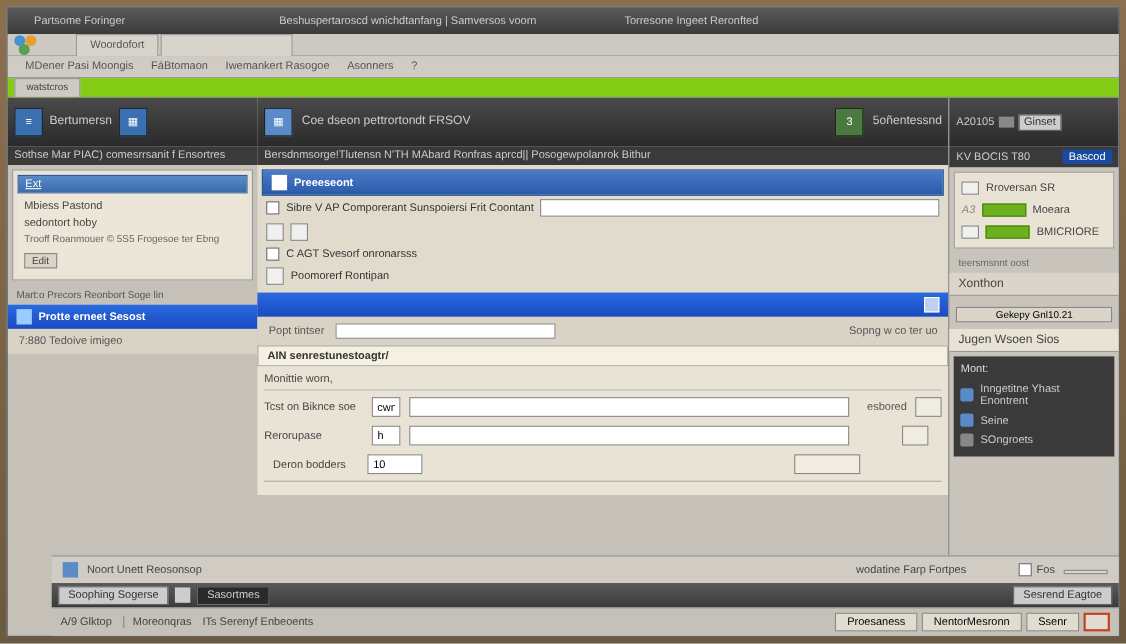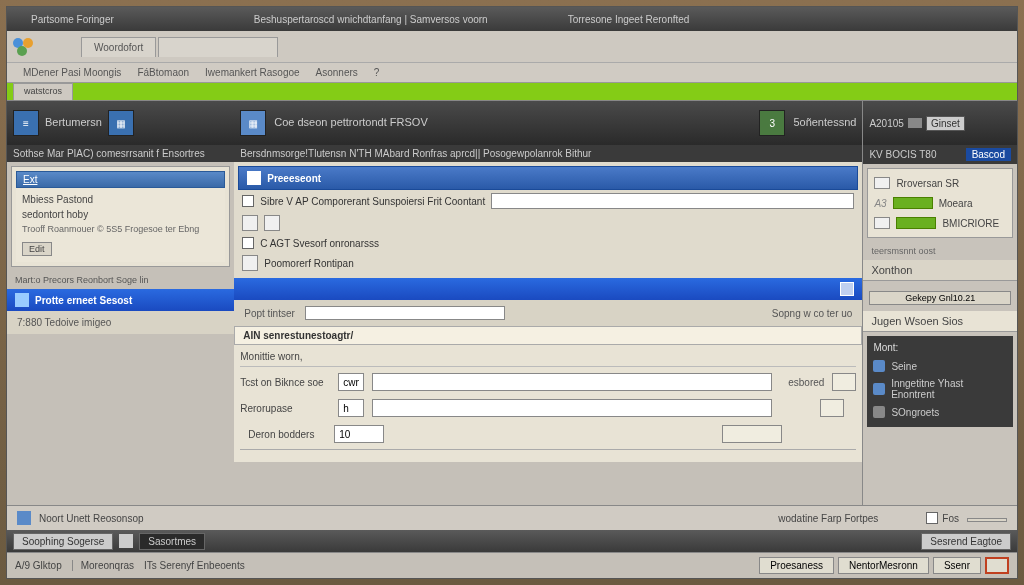--- a/index.html
+++ b/index.html
@@ -1,20 +1,20 @@
 <!DOCTYPE html>
 <html><head>
 <meta charset="utf-8">
 <style>
 * { box-sizing: border-box; margin: 0; padding: 0; font-family: Tahoma, Arial, sans-serif; font-size: 10px; }
 body { background: linear-gradient(180deg, #8b7050 0%, #6b5a40 100%); width: 1024px; height: 585px; overflow: hidden; }
 .window { position: absolute; top: 6px; left: 6px; right: 6px; bottom: 6px; background: #c5c0b8; border: 1px solid #555; display: flex; flex-direction: column; }
 .titlebar { height: 24px; background: linear-gradient(180deg, #5a5a5a, #3a3a3a); color: #ddd; display: flex; align-items: center; padding: 0 24px; gap: 20px; font-size: 10px; }
 .titlebar span { color: #ccc; }
-.menubar { height: 32px; background: #cec9c1; display: flex; align-items: center; padding: 0 4px; gap: 18px; border-bottom: 1px solid #aaa; }
+.menubar { height: 20px; background: #cec9c1; display: flex; align-items: center; padding: 0 4px; gap: 6px; border-bottom: 1px solid #aaa; }
 .logo { width: 22px; height: 22px; position: relative; }
 .logo::before { content: ""; position: absolute; width: 10px; height: 10px; background: #4a90d9; border-radius: 50%; top: 2px; left: 2px; }
 .logo::after { content: ""; position: absolute; width: 10px; height: 10px; background: #e8a030; border-radius: 50%; top: 2px; right: 0; box-shadow: -6px 8px 0 #5aa050; }
 .tab-strip { display: flex; gap: 2px; margin-left: 30px; }
 .tab-strip .tab { padding: 4px 12px; background: #d8d4cc; border: 1px solid #999; border-bottom: none; font-size: 10px; color: #555; }
 .secondary-menu { height: 20px; background: #d0cbc3; display: flex; align-items: center; gap: 16px; padding: 0 360px 0 16px; font-size: 10px; color: #555; border-bottom: 1px solid #999; }
 .secondary-menu span { white-space: nowrap; }
 .tabs-row { height: 18px; background: #84cc16; display: flex; padding-left: 6px; border-bottom: 1px solid #888; }
 .tabs-row .t { padding: 2px 10px; background: #cec9c1; border: 1px solid #999; border-bottom: none; font-size: 9px; color: #444; margin-right: 2px; }
 .main { flex: 1; display: flex; overflow: hidden; }
@@ -60,21 +60,21 @@
 .rband { background: #3a3a3a; color: #ccc; font-size: 9px; padding: 3px 6px; display: flex; gap: 6px; align-items: center; }
 .rpanel { background: #e8e3d5; margin: 4px; border: 1px solid #999; padding: 4px; }
 .rpanel .item { display: flex; align-items: center; gap: 6px; padding: 4px 2px; font-size: 10px; color: #444; }
 .rpanel .ico { width: 16px; height: 12px; border: 1px solid #888; background: #f0f0f0; }
 .green-bar { width: 40px; height: 12px; background: #6ab020; border: 1px solid #4a8000; }
 .rpanel-h { font-size: 11px; color: #444; padding: 4px 8px; background: #dad5c8; border-bottom: 1px solid #999; }
 .dark-panel { background: #3a3a3a; margin: 4px; padding: 6px; }
 .dark-panel .dh { color: #ddd; font-size: 10px; margin-bottom: 4px; }
 .dark-panel .di { display: flex; align-items: center; gap: 6px; color: #ccc; font-size: 10px; padding: 3px 0; }
 .dark-panel .ci { width: 12px; height: 12px; background: #5a8ac8; border-radius: 2px; }
-.bottom { border-top: 1px solid #888; }
+.bottom { border-top: 1px solid #888; margin-left: 40px; }
 .action-bar { height: 24px; background: #d0cbc3; display: flex; align-items: center; justify-content: space-between; padding: 0 10px; }
 .action-bar .left-act { display: flex; align-items: center; gap: 8px; font-size: 10px; color: #444; }
 .action-bar .right-act { display: flex; align-items: center; gap: 8px; font-size: 10px; color: #444; }
 .status-group { height: 22px; background: linear-gradient(180deg, #5a5a5a, #3a3a3a); display: flex; align-items: center; padding: 0 6px; gap: 6px; }
 .status-group .tab { background: #ccc; padding: 2px 8px; font-size: 10px; border: 1px solid #666; color: #333; }
 .status-group .dark-tab { background: #2a2a2a; color: #ccc; padding: 2px 8px; font-size: 10px; border: 1px solid #666; }
 .footer { height: 26px; background: #c5c0b8; display: flex; align-items: center; justify-content: space-between; padding: 0 8px; border-top: 1px solid #888; }
 .footer .fl { display: flex; gap: 10px; font-size: 10px; color: #444; }
 .footer .fr { display: flex; gap: 4px; }
 .footer .fbtn { background: #e0ddd0; border: 1px solid #888; padding: 2px 10px; font-size: 10px; }
@@ -242,25 +242,25 @@
           </div>
       </div>
       <div style="padding:4px 8px;font-size:9px;color:#666">teersmsnnt oost</div>
       <div class="rpanel-h">Xonthon</div>
       <div style="padding:6px"><span class="small-btn" style="width:100%;text-align:center">Gekepy Gnl10.21</span></div>
       <div class="rpanel-h" style="background:#e8e3d5">Jugen Wsoen Sios</div>
       <div class="dark-panel">
         <div class="dh">Mont:</div>
         <div class="di">
             <span class="ci"></span>
-            <span>Seine</span>
+            <span>Inngetitne Yhast Enontrent</span>
           </div>
         <div class="di">
             <span class="ci"></span>
-            <span>Inngetitne Yhast Enontrent</span>
+            <span>Seine</span>
           </div>
         <div class="di">
             <span class="ci" style="background:#888"></span>
             <span>SOngroets</span>
           </div>
       </div>
     </div>
 
   </div>
 

